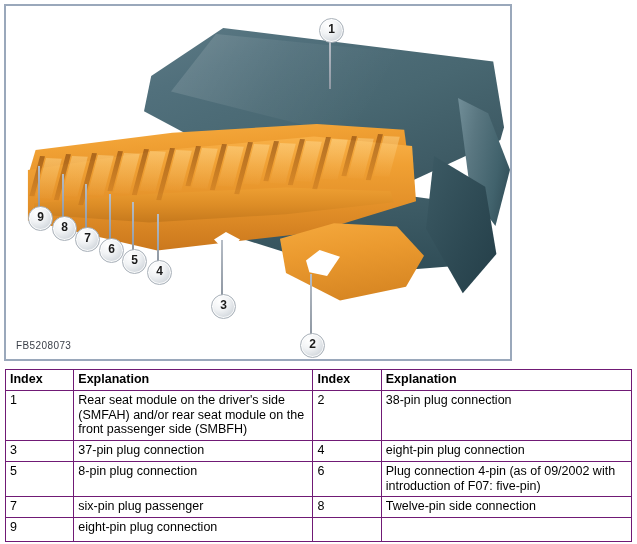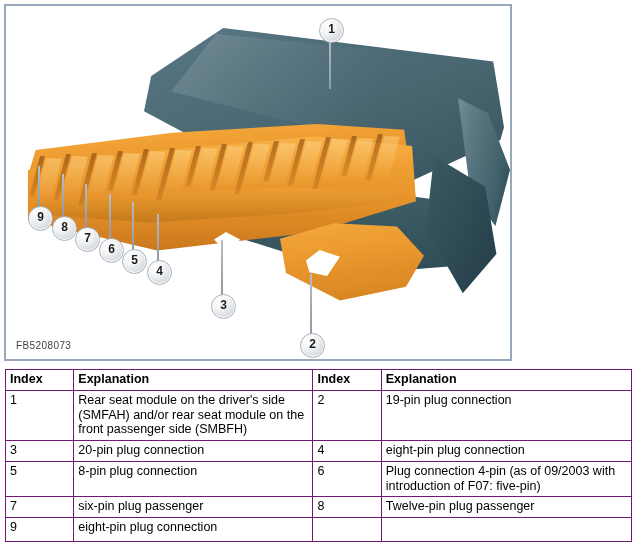--- a/index.html
+++ b/index.html
@@ -318,39 +318,39 @@
       <th>Explanation</th>
       <th>Index</th>
       <th>Explanation</th>
     </tr>
   </thead>
   <tbody id="legend-body">
       <tr>
         <td>1</td>
         <td>Rear seat module on the driver's side (SMFAH) and/or rear seat module on the front passenger side (SMBFH)</td>
         <td>2</td>
-        <td>19-pin plug connection</td>
+        <td>38-pin plug connection</td>
       </tr>
       <tr>
         <td>3</td>
-        <td>20-pin plug connection</td>
+        <td>37-pin plug connection</td>
         <td>4</td>
         <td>eight-pin plug connection</td>
       </tr>
       <tr>
         <td>5</td>
         <td>8-pin plug connection</td>
         <td>6</td>
-        <td>Plug connection 4-pin (as of 09/2003 with introduction of F07: five-pin)</td>
+        <td>Plug connection 4-pin (as of 09/2002 with introduction of F07: five-pin)</td>
       </tr>
       <tr>
         <td>7</td>
         <td>six-pin plug passenger</td>
         <td>8</td>
-        <td>Twelve-pin plug passenger</td>
+        <td>Twelve-pin side connection</td>
       </tr>
       <tr>
         <td>9</td>
         <td>eight-pin plug connection</td>
         <td class="cell-empty"></td>
         <td class="cell-empty"></td>
       </tr>
     </tbody>
 </table>
 

